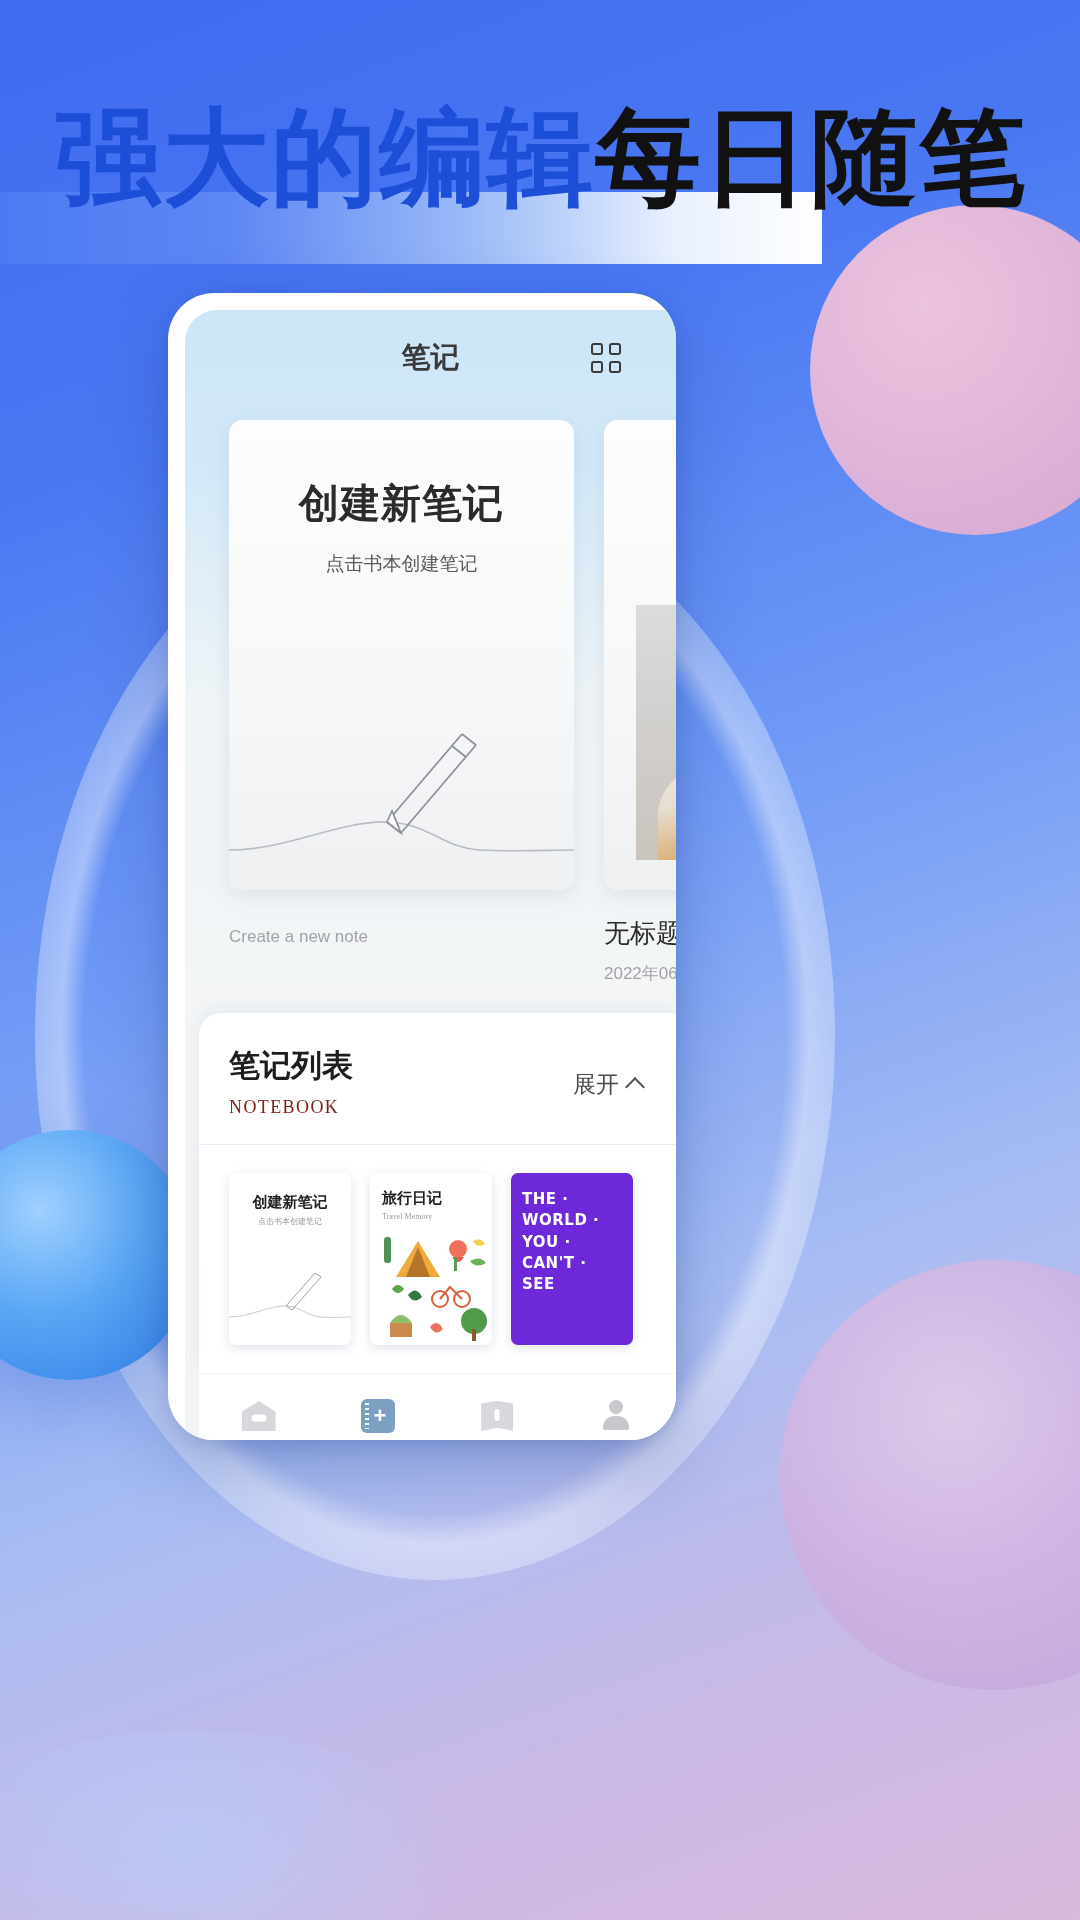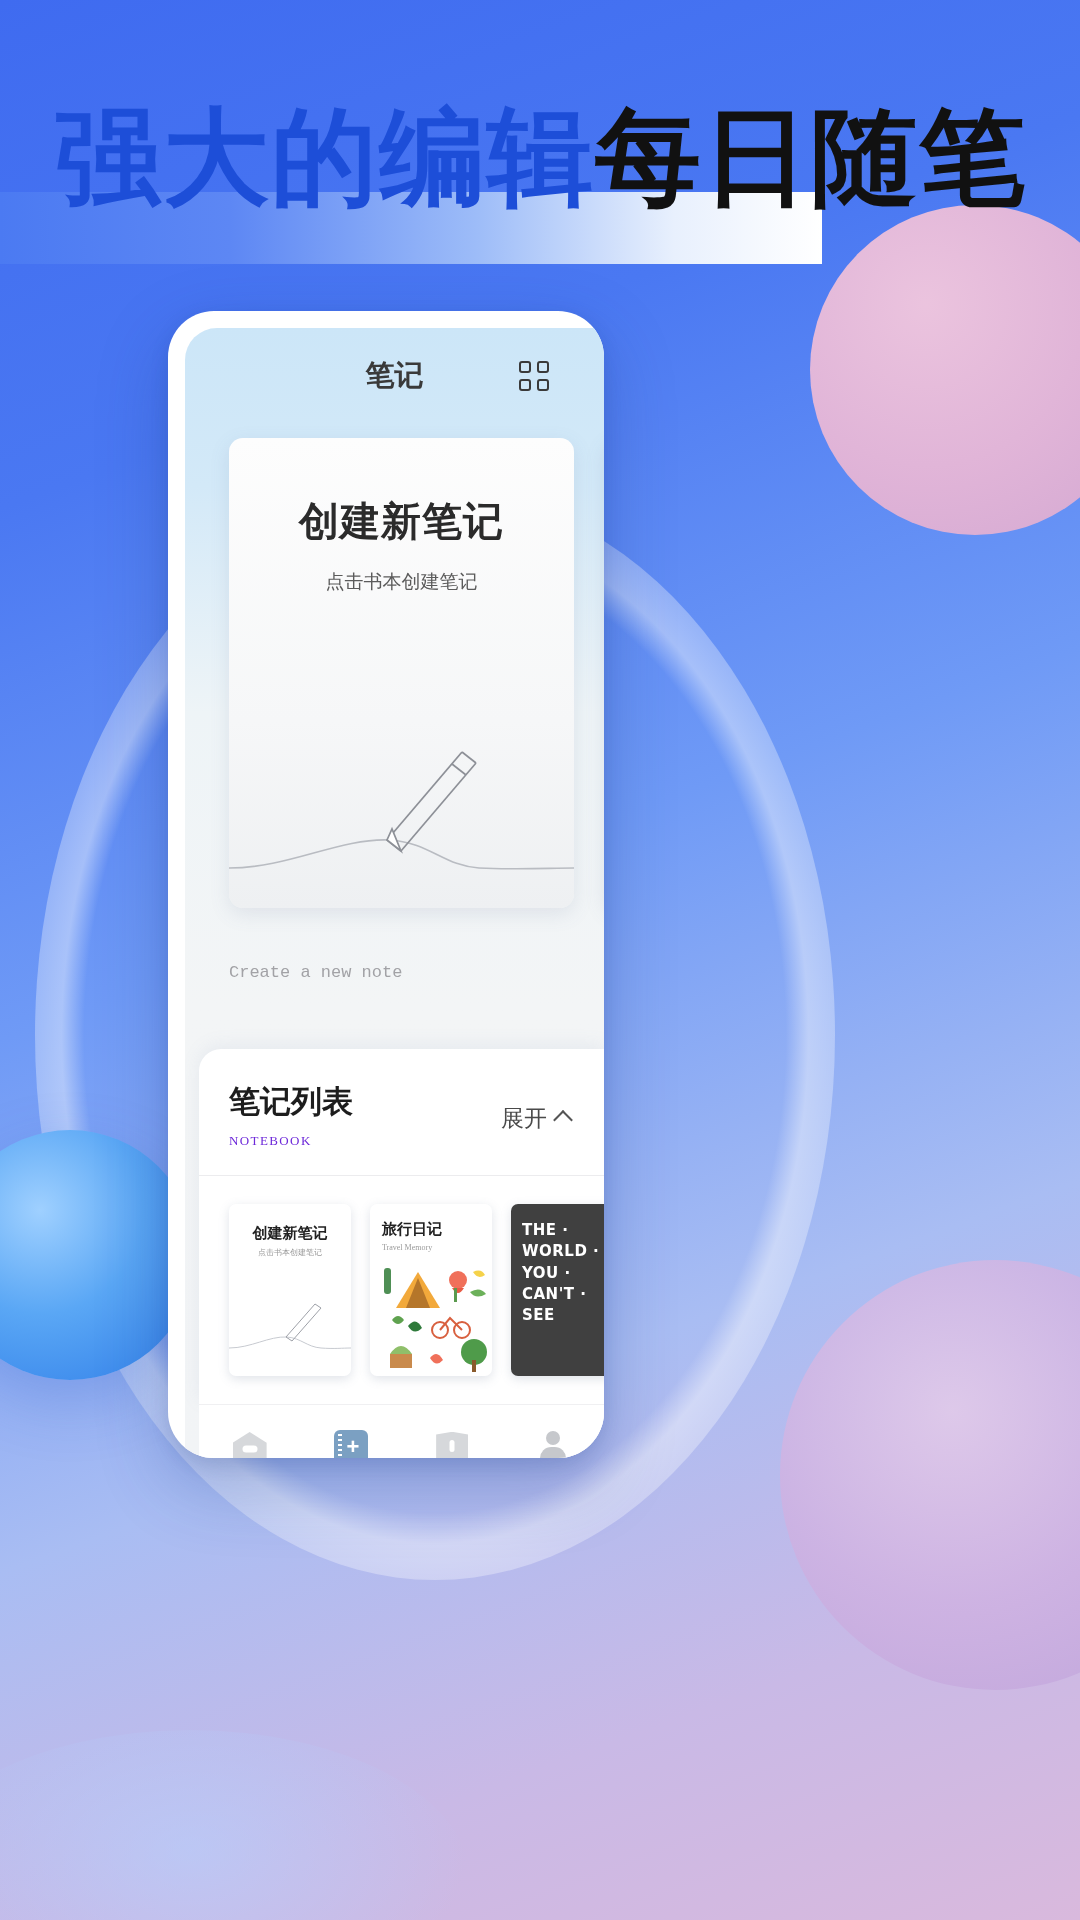--- a/index.html
+++ b/index.html
@@ -48,22 +48,22 @@
     position:absolute; left:55px; top:105px;
     font-family:"DejaVu Sans", sans-serif;
     font-size:106px; font-weight:bold; letter-spacing:2px;
     line-height:1; white-space:nowrap;
   }
   .headline .w{ color:#1d4ed8; }
   .headline .b{ color:#111111; }
 
   
   .phone{
-    position:absolute; left:168px; top:311px;
-    width:436px; height:1147px;
+    position:absolute; left:168px; top:293px;
+    width:508px; height:1147px;
     background:#ffffff;
     border-radius:46px;
     box-shadow:0 26px 70px rgba(30,60,140,.30), 0 6px 18px rgba(30,60,140,.16);
     padding:17px 0 0 17px;
     overflow:hidden;
   }
   .screen{
     width:100%; height:100%;
     background:linear-gradient(180deg,#cce6f8 0%,#d3e9f8 14%,#eef4f7 34%,#f3f5f6 60%,#f2f4f6 100%);
     border-radius:32px 0 0 0;
@@ -134,41 +134,41 @@
   }
 
   
   .captions{ display:flex; gap:30px; padding-left:44px; margin-top:26px; }
   .cap{ width:345px; flex:none; }
   .cap-title{
     font-size:26px; color:#2c2c2c; font-family:"DejaVu Sans",sans-serif;
     white-space:nowrap; overflow:hidden;
   }
   .cap-sub{
-    margin-top:29px; font-size:17px; color:#a2a2a6;
-    font-family:Liberation Mono, monospace; white-space:nowrap; overflow:hidden;
+    margin-top:11px; font-size:17px; color:#a2a2a6;
+    font-family:Liberation Sans, sans-serif; white-space:nowrap; overflow:hidden;
   }
 
   
   .list-panel{
     margin-top:28px; margin-left:14px;
     background:#ffffff;
     border-radius:22px 0 0 0;
     padding:32px 0 0 0;
     min-height:330px;
     box-shadow:0 -4px 18px rgba(120,140,175,.10);
   }
   .lp-head{ display:flex; align-items:center; padding:0 34px 0 30px; }
   .lp-titles{ flex:1; }
   .lp-title{
     font-family:"DejaVu Serif", serif; font-size:31px; font-weight:bold; color:#1d1d1d;
   }
   .lp-sub{
     margin-top:10px; font-family:"Liberation Serif", serif;
-    font-size:13px; letter-spacing:1.4px; color:#6d28d9;
+    font-size:18px; letter-spacing:1.4px; color:#7f1d1d;
   }
   .lp-expand{
     display:flex; align-items:center; gap:9px; margin-top:6px;
     font-size:23px; color:#4a4a4a; font-family:"DejaVu Sans",sans-serif;
   }
   .chev-up{
     width:14px;height:14px; border-left:2.4px solid #555; border-top:2.4px solid #555;
     transform:rotate(45deg); margin-top:4px;
   }
   .divider{ height:1px; background:#ececee; margin:26px 0 0 0; }
@@ -200,21 +200,21 @@
   .th-photo .lav{
     position:absolute; left:52%; top:6%; width:4px; height:56%;
     background:#55634b; transform:rotate(8deg);
   }
   .th-photo .lavh{
     position:absolute; left:46%; top:0%; width:26px; height:34%;
     background:radial-gradient(ellipse at 50% 50%,#8d80b5 0%,#6f6499 70%,rgba(0,0,0,0) 72%);
     border-radius:50%;
   }
   .thumb.dark{
-    background:#404040;
+    background:#6d28d9;
     padding:16px 0 0 11px;
   }
   .thumb.dark .dk{
     font-family:"DejaVu Sans",sans-serif; font-weight:bold; color:#ffffff;
     font-size:15px; line-height:1.42; letter-spacing:.5px;
   }
   .stickers{ position:absolute; left:8px; right:4px; top:62px; bottom:4px; }
 
   
   .nav{

